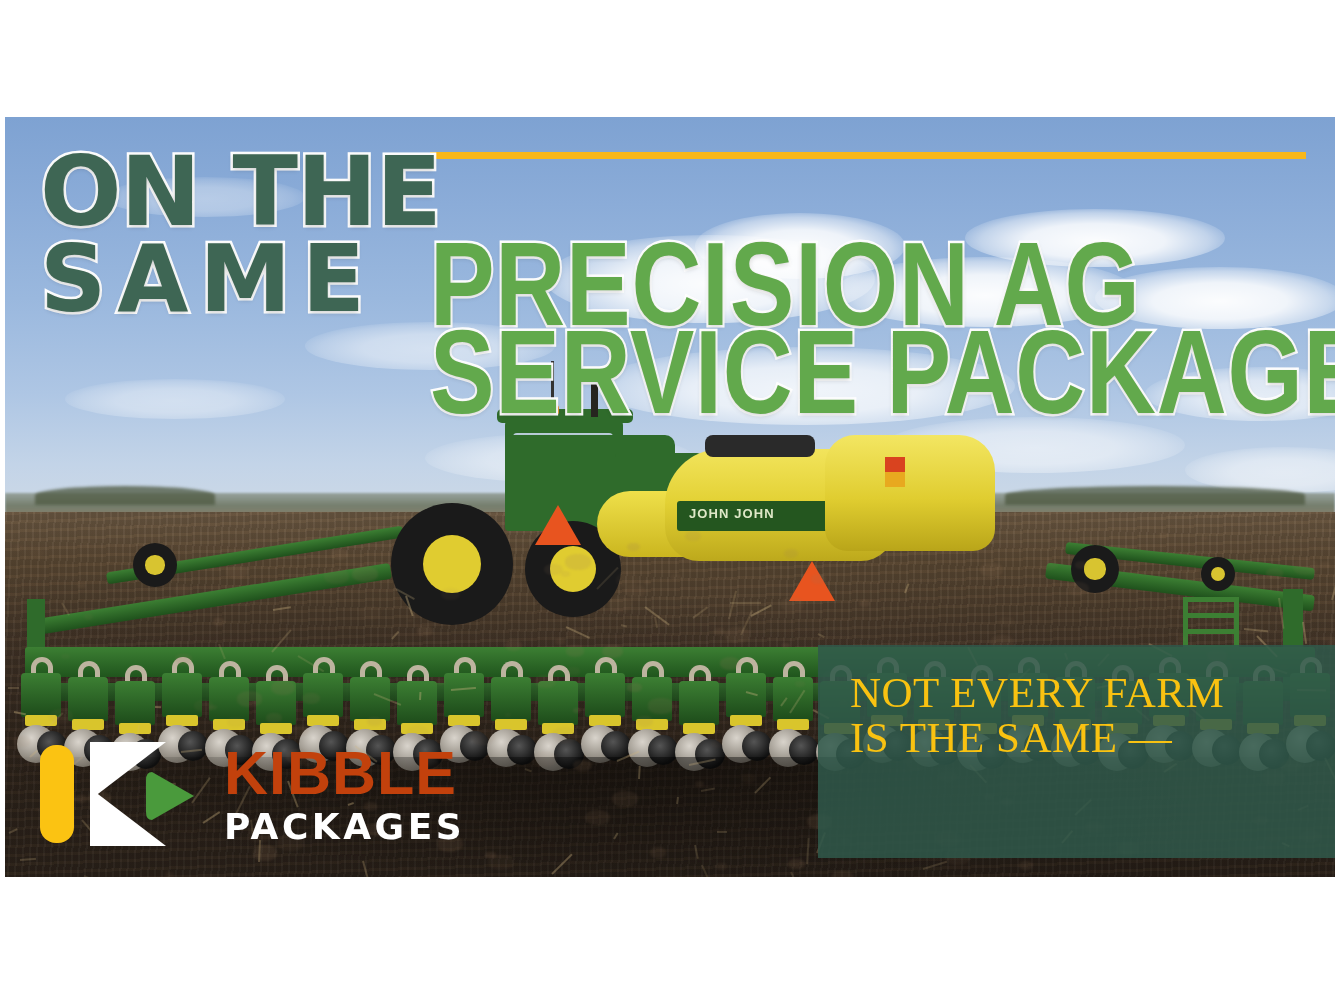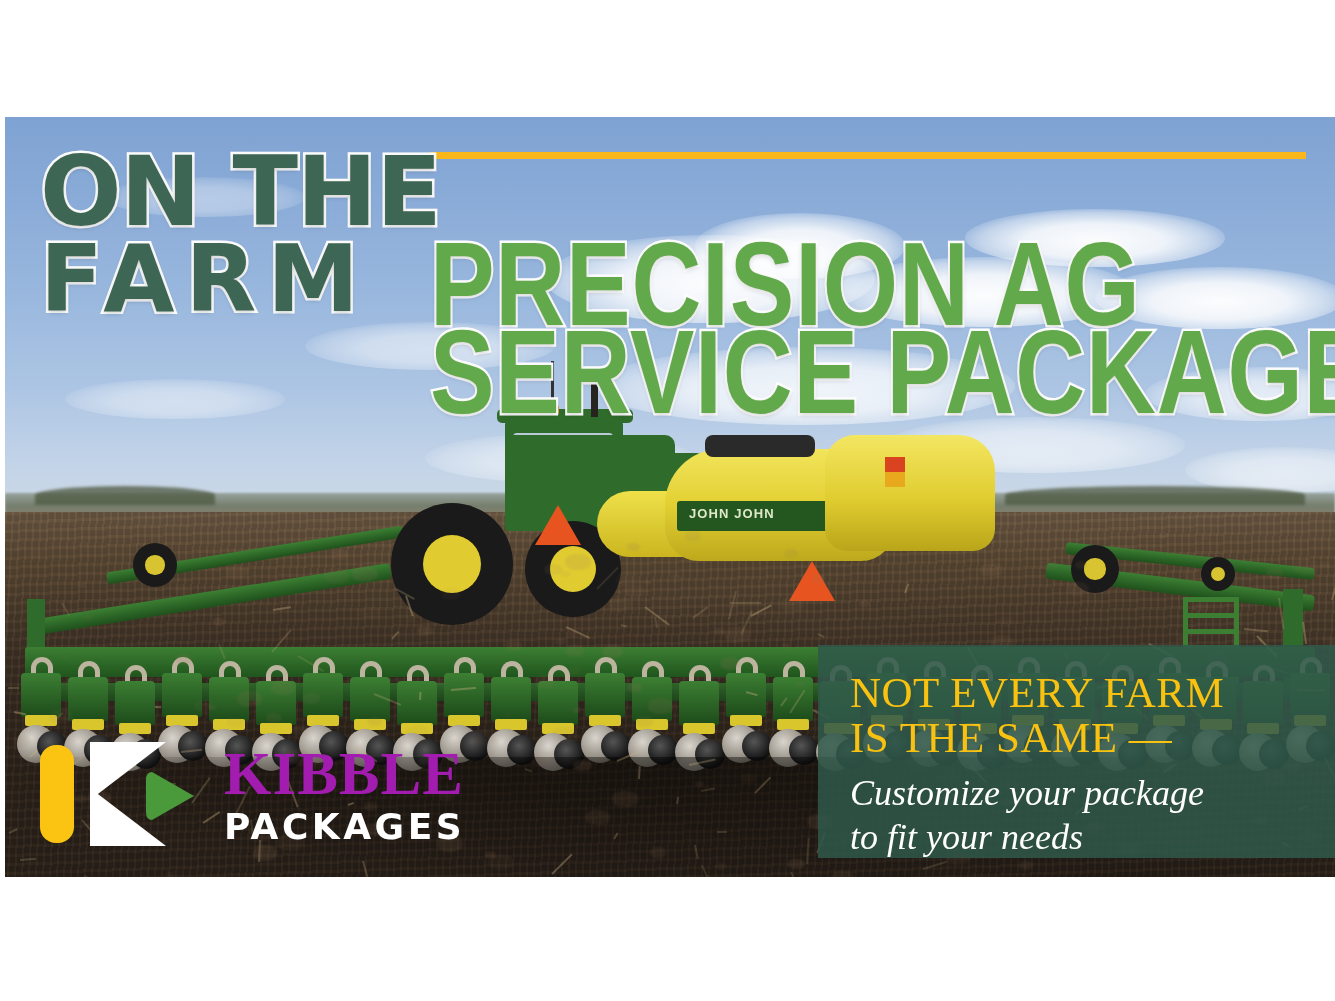--- a/index.html
+++ b/index.html
@@ -253,23 +253,23 @@
     width:106px; height:104px;
     margin-left:16px;
     flex:0 0 auto;
   }
   .logo-text {
     margin-left:28px;
     display:flex; flex-direction:column;
     line-height:1;
   }
   .logo-kibble {
-    font-family:Liberation Serif, serif;
+    font-family:Liberation Sans, sans-serif;
     font-weight:bold;
-    color:#a21caf;
+    color:#c2410c;
     font-size:61px;
     letter-spacing:1px;
   }
   .logo-equipment {
     font-family:"DejaVu Sans", sans-serif;
     font-weight:bold;
     color:#ffffff;
     font-size:36px;
     letter-spacing:3.5px;
     margin-top:5px;
@@ -786,31 +786,29 @@
         <div class="straw" style="left: 899.989px; top: 474.575px; width: 10.4415px; transform: rotate(-69.7189deg); opacity: 0.595153;"></div>
         <div class="straw" style="left: 1292.55px; top: 691.813px; width: 10.8287px; transform: rotate(-22.8685deg); opacity: 0.359109;"></div>
       </div>
   </div>
 
   <div class="headline-block">
 
     <div class="gold-rule"></div>
 
     <div class="on-the">ON THE</div>
-    <div class="farm">FARM</div>
+    <div class="farm">SAME</div>
 
     <div class="precision">PRECISION AG</div>
     <div class="service">SERVICE PACKAGES</div>
   </div>
 
   <div class="callout">
     <div class="callout-head">NOT EVERY FARM
 IS THE SAME —</div>
-    <div class="callout-sub">Customize your package
-to fit your needs</div>
   </div>
 
   <div class="logo">
     <div class="logo-bar"></div>
 
     <div class="logo-mark">
       <svg width="106" height="104" viewBox="0 0 106 104" xmlns="http://www.w3.org/2000/svg">
         <polygon points="0,0 76,0 0,58" fill="#ffffff"></polygon>
         <polygon points="0,46 0,104 76,104" fill="#ffffff"></polygon>
         <path d="M62 30 L104 54 L62 78 Q56 78 56 70 L56 38 Q56 30 62 30 Z" fill="#4a9a3c"></path>

